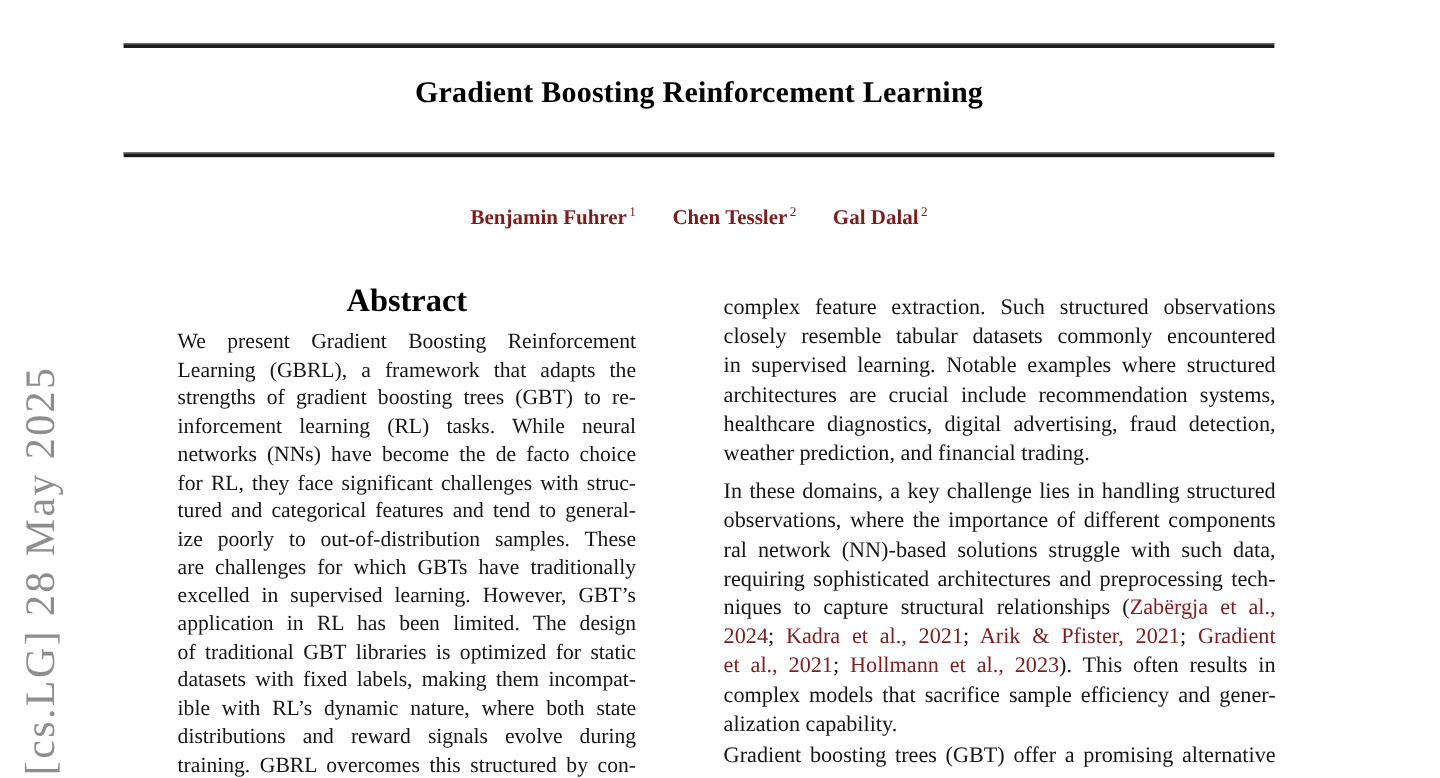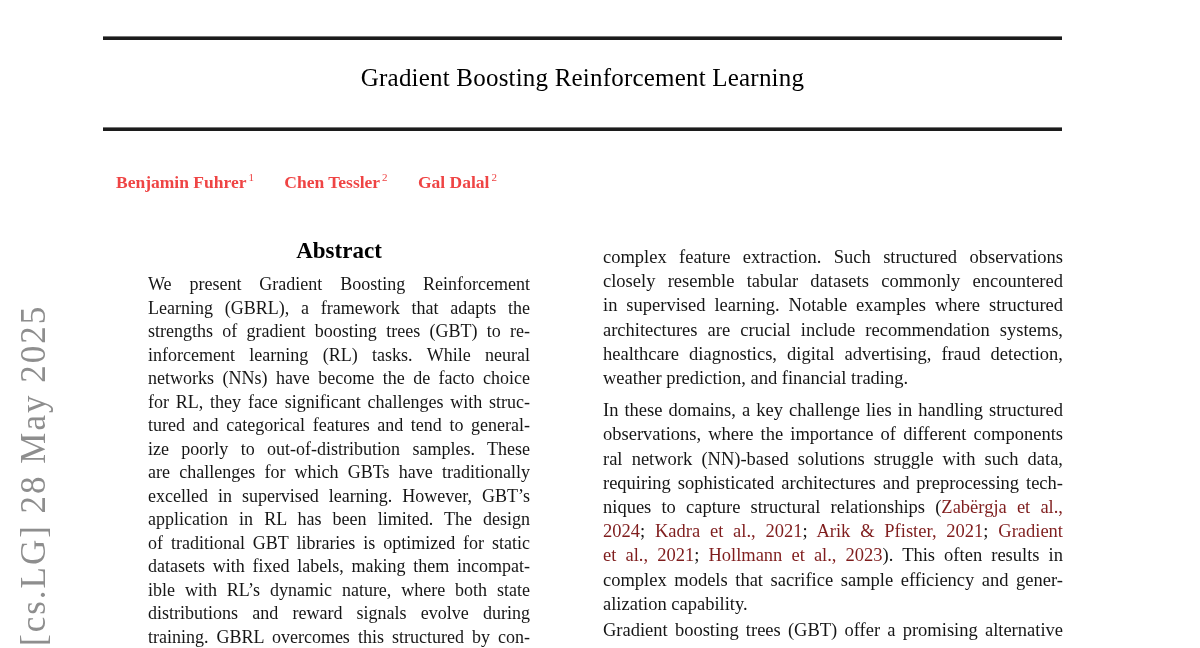--- a/index.html
+++ b/index.html
@@ -16,32 +16,32 @@
     white-space:nowrap;
   }
   .rule {
     position:absolute; left:103px; width:959px; height:3px;
     background:#1c1c1c; border-top:1px solid #777;
   }
   .rule-top { top:36px; }
   .rule-bottom { top:127px; }
   .title {
     position:absolute; left:103px; top:64px; width:959px; margin:0;
-    text-align:center; font-size:25px; font-weight:normal; color:#000;
+    text-align:center; font-size:25px; font-weight:bold; color:#000;
     letter-spacing:0.2px;
   }
   .authors {
     position:absolute; left:103px; top:171px; width:959px;
-    font-size:17.5px; font-weight:bold; color:#ef4444;
+    text-align:center; font-size:17.5px; font-weight:bold; color:#7f1d1d;
   }
   .author { margin:0 13px; white-space:nowrap; }
   .author sup { font-weight:normal; font-size:11px; margin-left:2px; }
   .left-col { position:absolute; left:148px; top:238px; width:382px; }
   .abs-heading {
-    text-align:center; font-size:23px; font-weight:bold; color:#000;
+    text-align:center; font-size:27px; font-weight:bold; color:#000;
     line-height:25px; margin-bottom:10px;
   }
   .abs-lines { font-size:18px; line-height:23.5px; }
   .right-col {
     position:absolute; left:603px; top:245px; width:460px;
     font-size:18.5px; line-height:24.2px;
   }
   .para2 { margin-top:8px; }
   .para3 { margin-top:2px; }
   .jline { text-align:justify; text-align-last:justify; }

